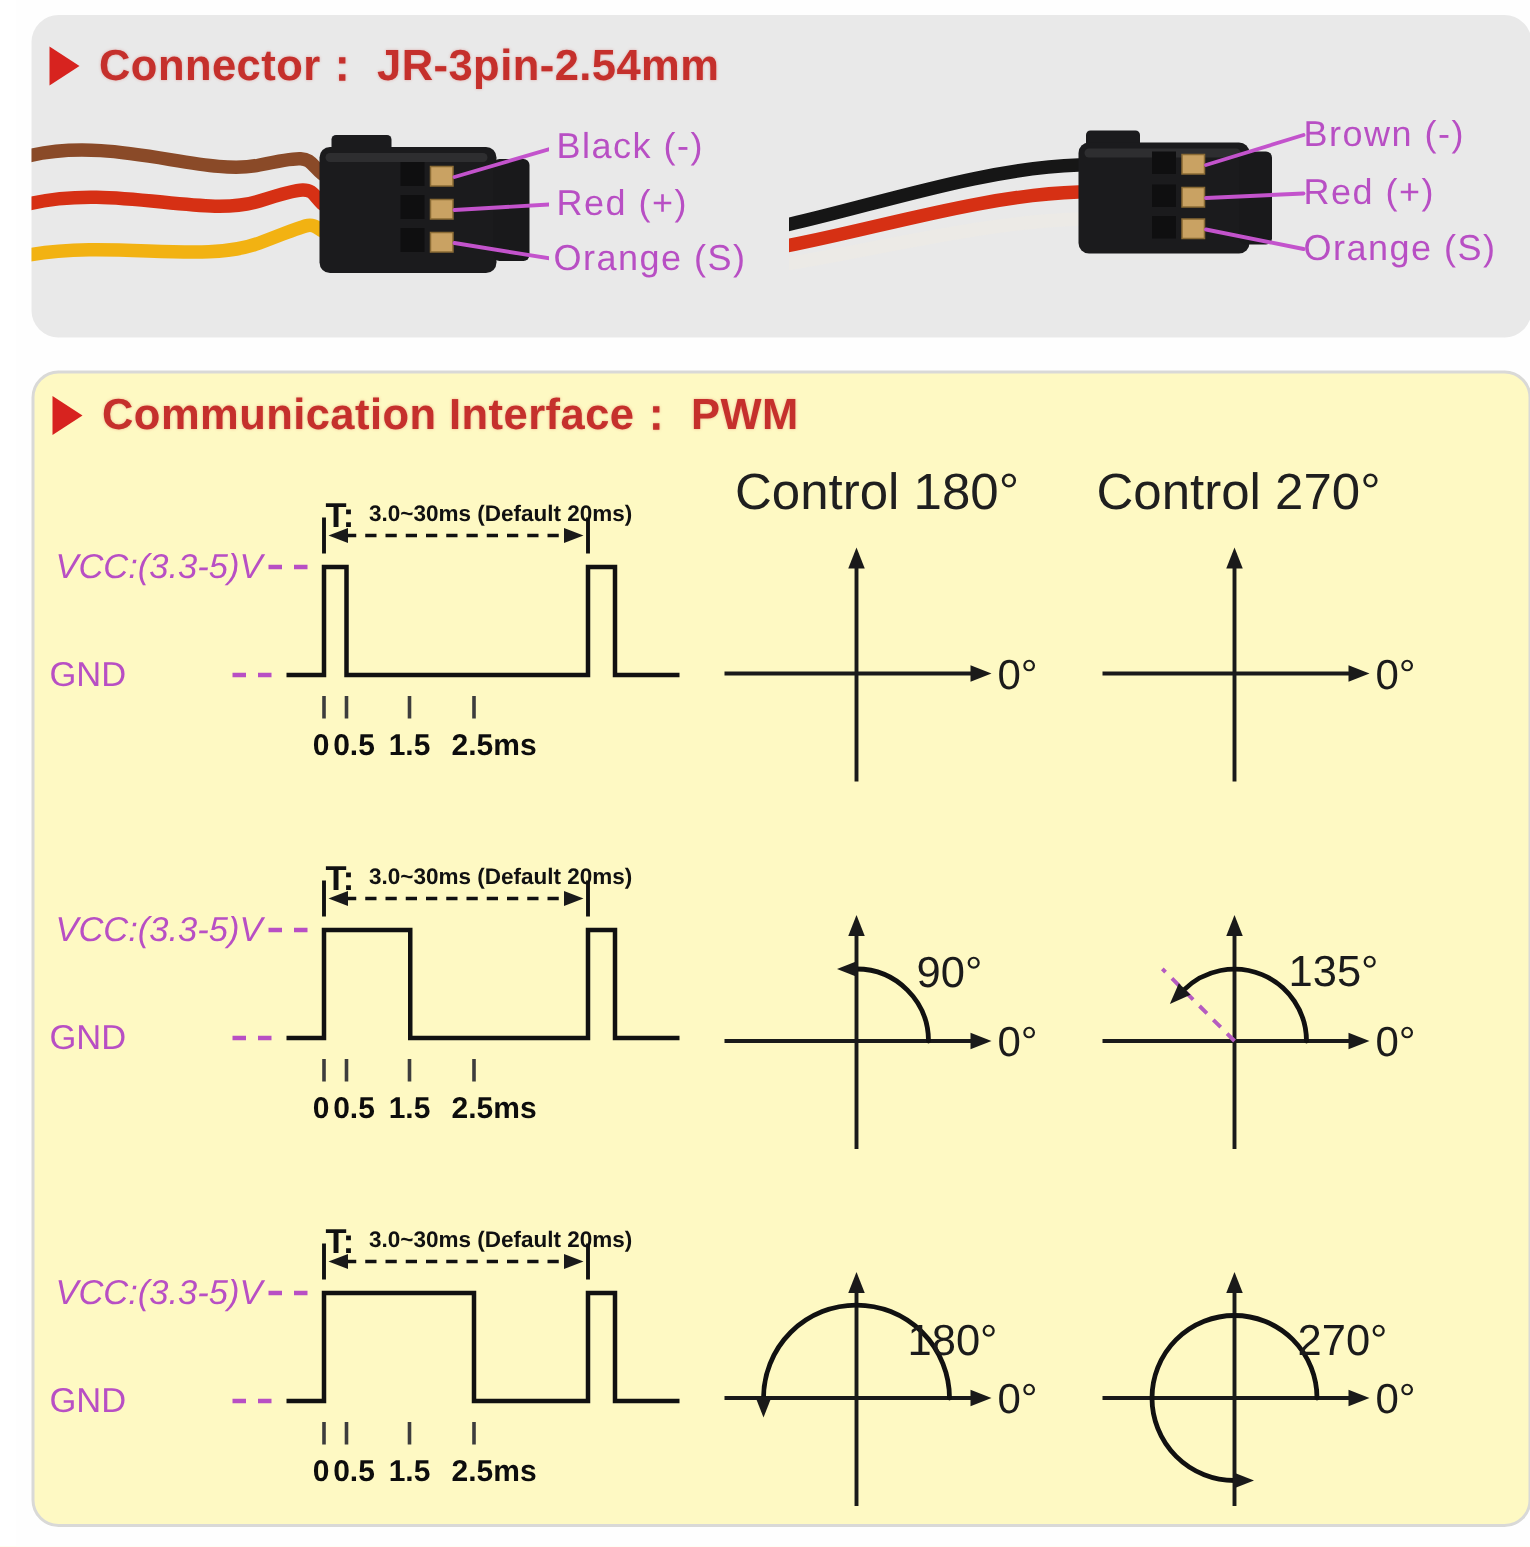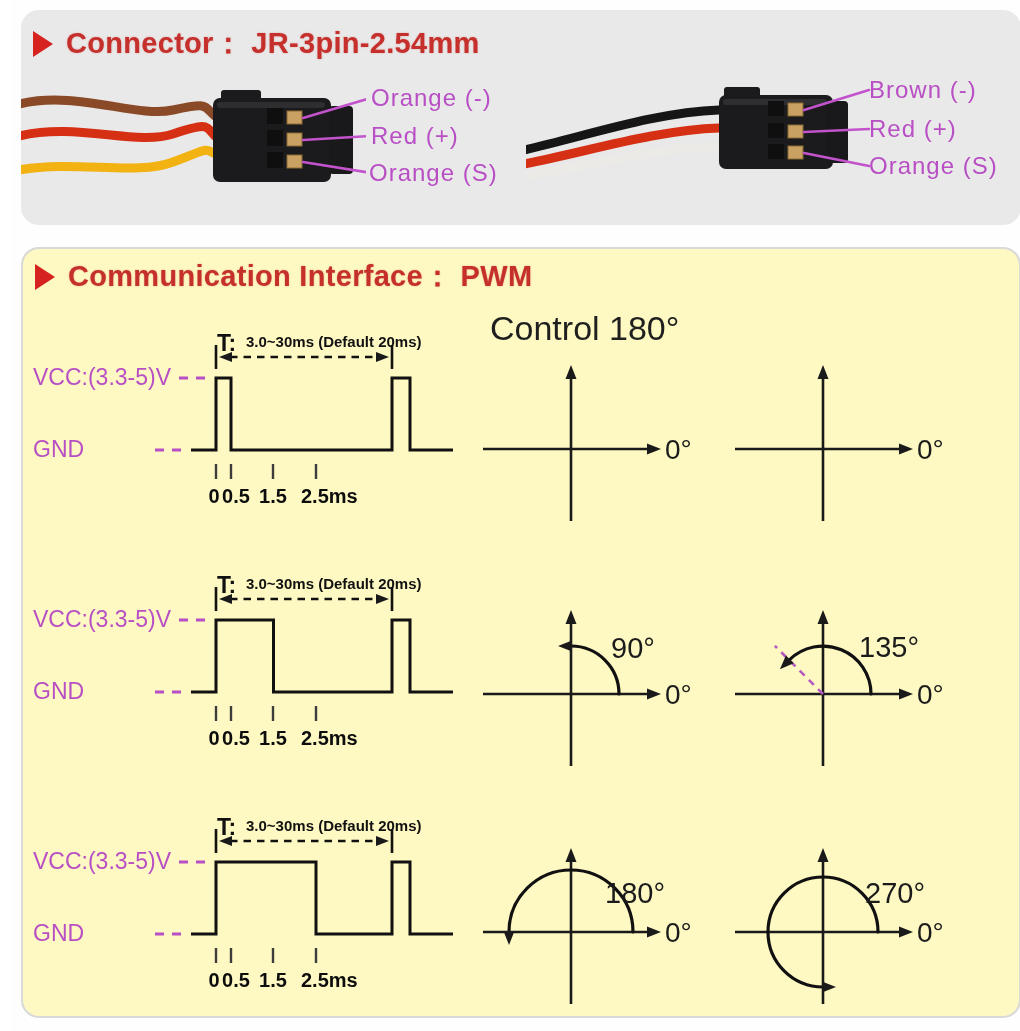--- a/index.html
+++ b/index.html
@@ -7,21 +7,21 @@
   .canvas{position:relative;width:1020px;height:1031px;background:#fefefe;overflow:hidden;margin-left:11px;}
   .card{position:absolute;left:10px;border-radius:18px;}
   .card1{top:10px;width:1000px;height:215px;background:#e9e9e9;}
   .card2{top:247px;width:1000px;height:771px;background:#fef9c3;border:2px solid #d9d9d7;}
   .section-title{position:absolute;display:flex;align-items:center;gap:13px;}
   .tri{width:0;height:0;border-top:13px solid transparent;border-bottom:13px solid transparent;border-left:20px solid #d7231f;}
   .title-text{font-size:29px;font-weight:bold;color:#c5302c;letter-spacing:.3px;white-space:nowrap;
               text-shadow:0 0 2px rgba(197,48,44,.35);}
   .pin-label{position:absolute;font-size:24px;color:#b84fc4;letter-spacing:1px;white-space:nowrap;}
   .net-label{position:absolute;font-size:23px;color:#b84fc4;white-space:nowrap;}
-  .vcc{left:0;top:52px;width:142px;text-align:left;}
+  .vcc{left:0;top:52px;width:142px;text-align:right;font-style:italic;}
   .gnd{left:0;top:124px;width:120px;text-align:left;}
   .pwm-row{position:absolute;left:10px;width:430px;height:205px;}
   .ctrl-header{position:absolute;font-size:34px;color:#1f1f1f;white-space:nowrap;}
   .ctrl{position:absolute;}
   svg text{font-family:"Liberation Sans",sans-serif;}
   .t-big{font-size:23px;font-weight:bold;fill:#111;}
   .t-small{font-size:15px;font-weight:bold;fill:#111;}
   .tick-label{font-size:20px;font-weight:bold;fill:#0d0d0d;}
   .angle{font-size:29px;fill:#1b1b1b;}
   .zero{font-size:28px;fill:#1b1b1b;}
@@ -61,21 +61,21 @@
         <rect x="246" y="52" width="16" height="16" fill="#0f0f10"></rect>
         <rect x="246" y="74" width="16" height="16" fill="#0f0f10"></rect>
         <rect x="266" y="33" width="15" height="13" fill="#c9a263" stroke="#8a6b35"></rect>
         <rect x="266" y="55" width="15" height="13" fill="#c9a263" stroke="#8a6b35"></rect>
         <rect x="266" y="77" width="15" height="13" fill="#c9a263" stroke="#8a6b35"></rect>
       </g>
       <path class="leader" d="M282,40 L350,20"></path>
       <path class="leader" d="M282,62 L350,58"></path>
       <path class="leader" d="M282,84 L350,95"></path>
     </svg>
-    <span class="pin-label" style="left:350px;top:74px">Orange (-)</span>
+    <span class="pin-label" style="left:350px;top:74px">Black (-)</span>
     <span class="pin-label" style="left:350px;top:112px">Red (+)</span>
     <span class="pin-label" style="left:348px;top:149px">Orange (S)</span>
 
     <svg style="position:absolute;left:505px;top:60px" width="345" height="135" viewBox="0 0 345 135">
       <path class="wire" d="M-2,80 C60,66 130,42 193,40" stroke="#161616" stroke-width="9"></path>
       <path class="wire" d="M-2,94 C60,82 130,60 193,58" stroke="#d63014" stroke-width="9"></path>
       <path class="wire" d="M-2,106 C60,96 130,78 193,76" stroke="#eceae6" stroke-width="9"></path>
       <g>
         <rect x="198" y="17" width="36" height="14" rx="3" fill="#1b1b1d"></rect>
         <rect x="193" y="25" width="114" height="74" rx="7" fill="#1b1b1d"></rect>
@@ -97,20 +97,21 @@
     <span class="pin-label" style="left:848px;top:142px">Orange (S)</span>
   </section>
 
   <section class="card card2">
     <div class="section-title" style="left:12px;top:8px">
       <span class="tri"></span>
       <span class="title-text">Communication Interface： PWM</span>
     </div>
 
     <span class="ctrl-header" style="left:467px;top:60px">Control 180°</span>
+    <span class="ctrl-header" style="left:708px;top:60px">Control 270°</span>
 
     <div class="pwm-row" style="top:63px">
       <span class="net-label vcc">VCC:(3.3-5)V</span>
       <span class="net-label gnd">GND</span>
       <svg width="430" height="205" viewBox="0 0 430 205">
         <line class="vline" x1="183" y1="33" x2="183" y2="57"></line>
         <line class="vline" x1="359" y1="33" x2="359" y2="57"></line>
         <path class="tdash" d="M197,45 H345"></path>
         <polygon class="ah" points="186,45 199,40 199,50"></polygon>
         <polygon class="ah" points="356,45 343,40 343,50"></polygon>

